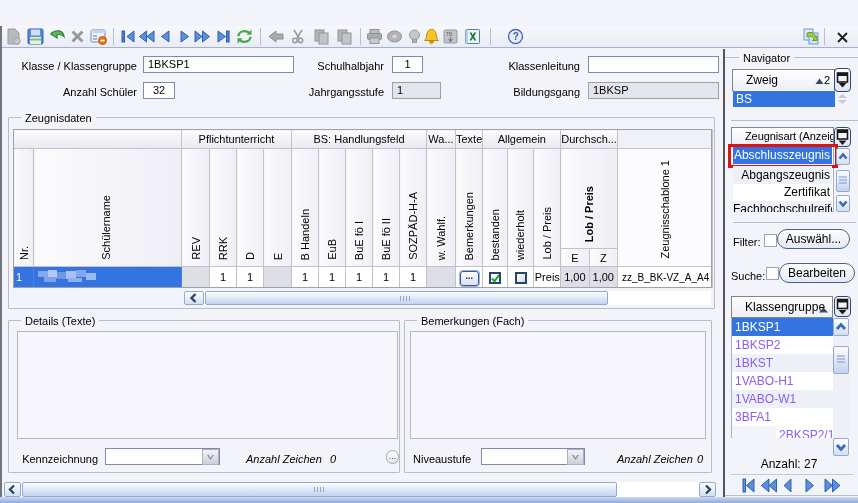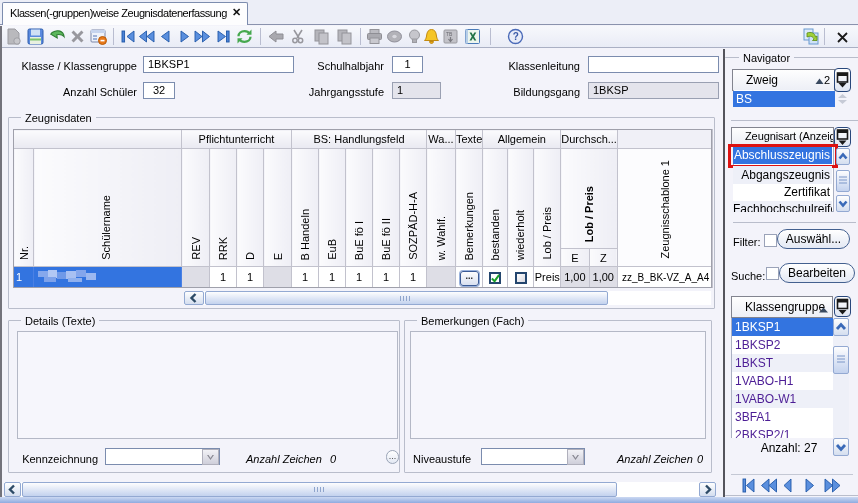--- a/index.html
+++ b/index.html
@@ -45,30 +45,27 @@
 .btn{position:absolute;background:linear-gradient(#ffffff,#e3e8f3);border:1px solid #43608f;border-radius:10px;font-size:12px;text-align:center;}
 .chk{position:absolute;width:13px;height:13px;background:#fff;border:1px solid #9aa2b8;}
 #botbar{position:absolute;left:0px;top:497px;width:858px;height:6px;background:linear-gradient(#ccd9f2,#8fabdf);}
 .itl{font-style:italic;}
 .combobtn{position:absolute;width:17px;height:16px;background:linear-gradient(#f2f2f6,#cfcfda);border:1px solid #b0b0bc;}
 .combobtn:after{content:"";position:absolute;left:4px;top:5px;width:7px;height:5px;background:#8a8a94;clip-path:polygon(0 0,50% 100%,100% 0,78% 0,50% 60%,22% 0);}
 #dotbtn{display:inline-block;width:19px;height:15px;background:linear-gradient(#fdfdfe,#d8e0f0);border:1px solid #3a5a96;border-radius:3px;box-shadow:0 0 0 1px #9ab2dc;font-size:9px;line-height:9px;font-weight:bold;color:#222;}
 .cb{display:inline-block;width:12px;height:12px;background:#fff;border:2px solid #24466e;vertical-align:middle;line-height:7px;}
 .cb.cbe{background:linear-gradient(135deg,#fff,#d8d8e0);}
 .klist{position:absolute;width:102px;border-left:1px solid #aab0c2;}
-.ki{height:18px;line-height:18px;font-size:12px;padding-left:3px;background:#fff;color:#4c1d95;overflow:hidden;}
+.ki{height:18px;line-height:18px;font-size:12px;padding-left:3px;background:#fff;color:#8b5cf6;overflow:hidden;}
 .ki.alt{background:#eef0f8;}
 .ki.sel{background:#3374e0;color:#fff;}
 </style>
 </head>
 <body>
 <div id="win">
-<div id="tabstrip">
-      <div id="tab">Klassen(-gruppen)weise Zeugnisdatenerfassung<span class="tx">✕</span></div>
-    </div>
 <div id="toolbar">
 <svg class="ic" style="left:3px" viewBox="0 0 17 17">
         <path d="M3 1h7l4 4v11H3z" fill="#b9b9bd" stroke="#9b9ba1"></path>
         <circle cx="12" cy="13" r="3.2" fill="#c7c7cb" stroke="#a0a0a6"></circle>
       </svg>
 <svg class="ic" style="left:25px" viewBox="0 0 17 17">
         <rect x="1" y="1" width="15" height="15" rx="1.5" fill="#5a8ade" stroke="#2c5cac"></rect>
         <rect x="4" y="1.5" width="9" height="6" fill="#cfe0f5"></rect>
         <rect x="3" y="9" width="11" height="7" fill="#e8f0e0"></rect>
         <rect x="3" y="10.5" width="11" height="2" fill="#7dc36b"></rect>
@@ -389,33 +386,33 @@
           <rect x="2.5" y="2.5" width="10" height="3" fill="#1a1a1a"></rect>
           <path d="M3.5 13l4 4.5 4-4.5z" fill="#1a1a1a"></path>
         </svg></div>
 <div class="klist" style="left:731px;top:318px;">
 <div class="ki sel">1BKSP1</div>
 <div class="ki">1BKSP2</div>
 <div class="ki alt">1BKST</div>
 <div class="ki">1VABO-H1</div>
 <div class="ki alt">1VABO-W1</div>
 <div class="ki">3BFA1</div>
-<div class="ki" style="height:12px;">2BKSP2/1</div>
+<div class="ki" style="height:12px;margin-left:44px;">2BKSP2/1</div>
 </div>
 <div class="sb" style="left:833px;top:318px;width:16px;height:138px;background:#eef0f8;border:none;"></div>
 <div class="sbbtn" style="left:833px;top:318px;width:16px;height:18px;"><svg width="14" height="16">
           <polyline points="3,10 7,5.5 11,10" stroke="#3a6ab8" stroke-width="2.8" fill="none"></polyline>
         </svg></div>
 <div class="sbthumb" style="left:833px;top:346px;width:16px;height:28px;"><svg width="14" height="26">
           <path d="M3 9h8M3 12h8M3 15h8" stroke="#7a96c8" stroke-width="1"></path>
         </svg></div>
 <div class="sbbtn" style="left:833px;top:438px;width:16px;height:18px;"><svg width="14" height="16">
           <polyline points="3,6 7,10.5 11,6" stroke="#3a6ab8" stroke-width="2.8" fill="none"></polyline>
         </svg></div>
-<div class="abs" style="left:725px;top:441px;width:128px;text-align:center;font-size:12px;">Anzahl: 27</div>
+<div class="abs" style="left:725px;top:457px;width:128px;text-align:center;font-size:12px;">Anzahl: 27</div>
 <div class="abs" style="left:731px;top:474px;width:122px;height:1px;background:#c4c8d4;"></div>
 <div class="abs" style="left:740px;top:477px;"><svg width="108" height="17" viewBox="0 0 108 17">
           <g fill="#5a8fde" stroke="#2058a8" stroke-width=".9">
             <rect x="3" y="2" width="2.6" height="13"></rect>
             <path d="M14 2v13L6.5 8.5z"></path>
             <path d="M29 2v13L21.5 8.5z"></path>
             <path d="M36.5 2v13L29 8.5z"></path>
             <path d="M51 2v13L44 8.5z"></path>
             <path d="M66 2v13l7.5-6.5z"></path>
             <path d="M85 2v13l7.5-6.5z"></path>

